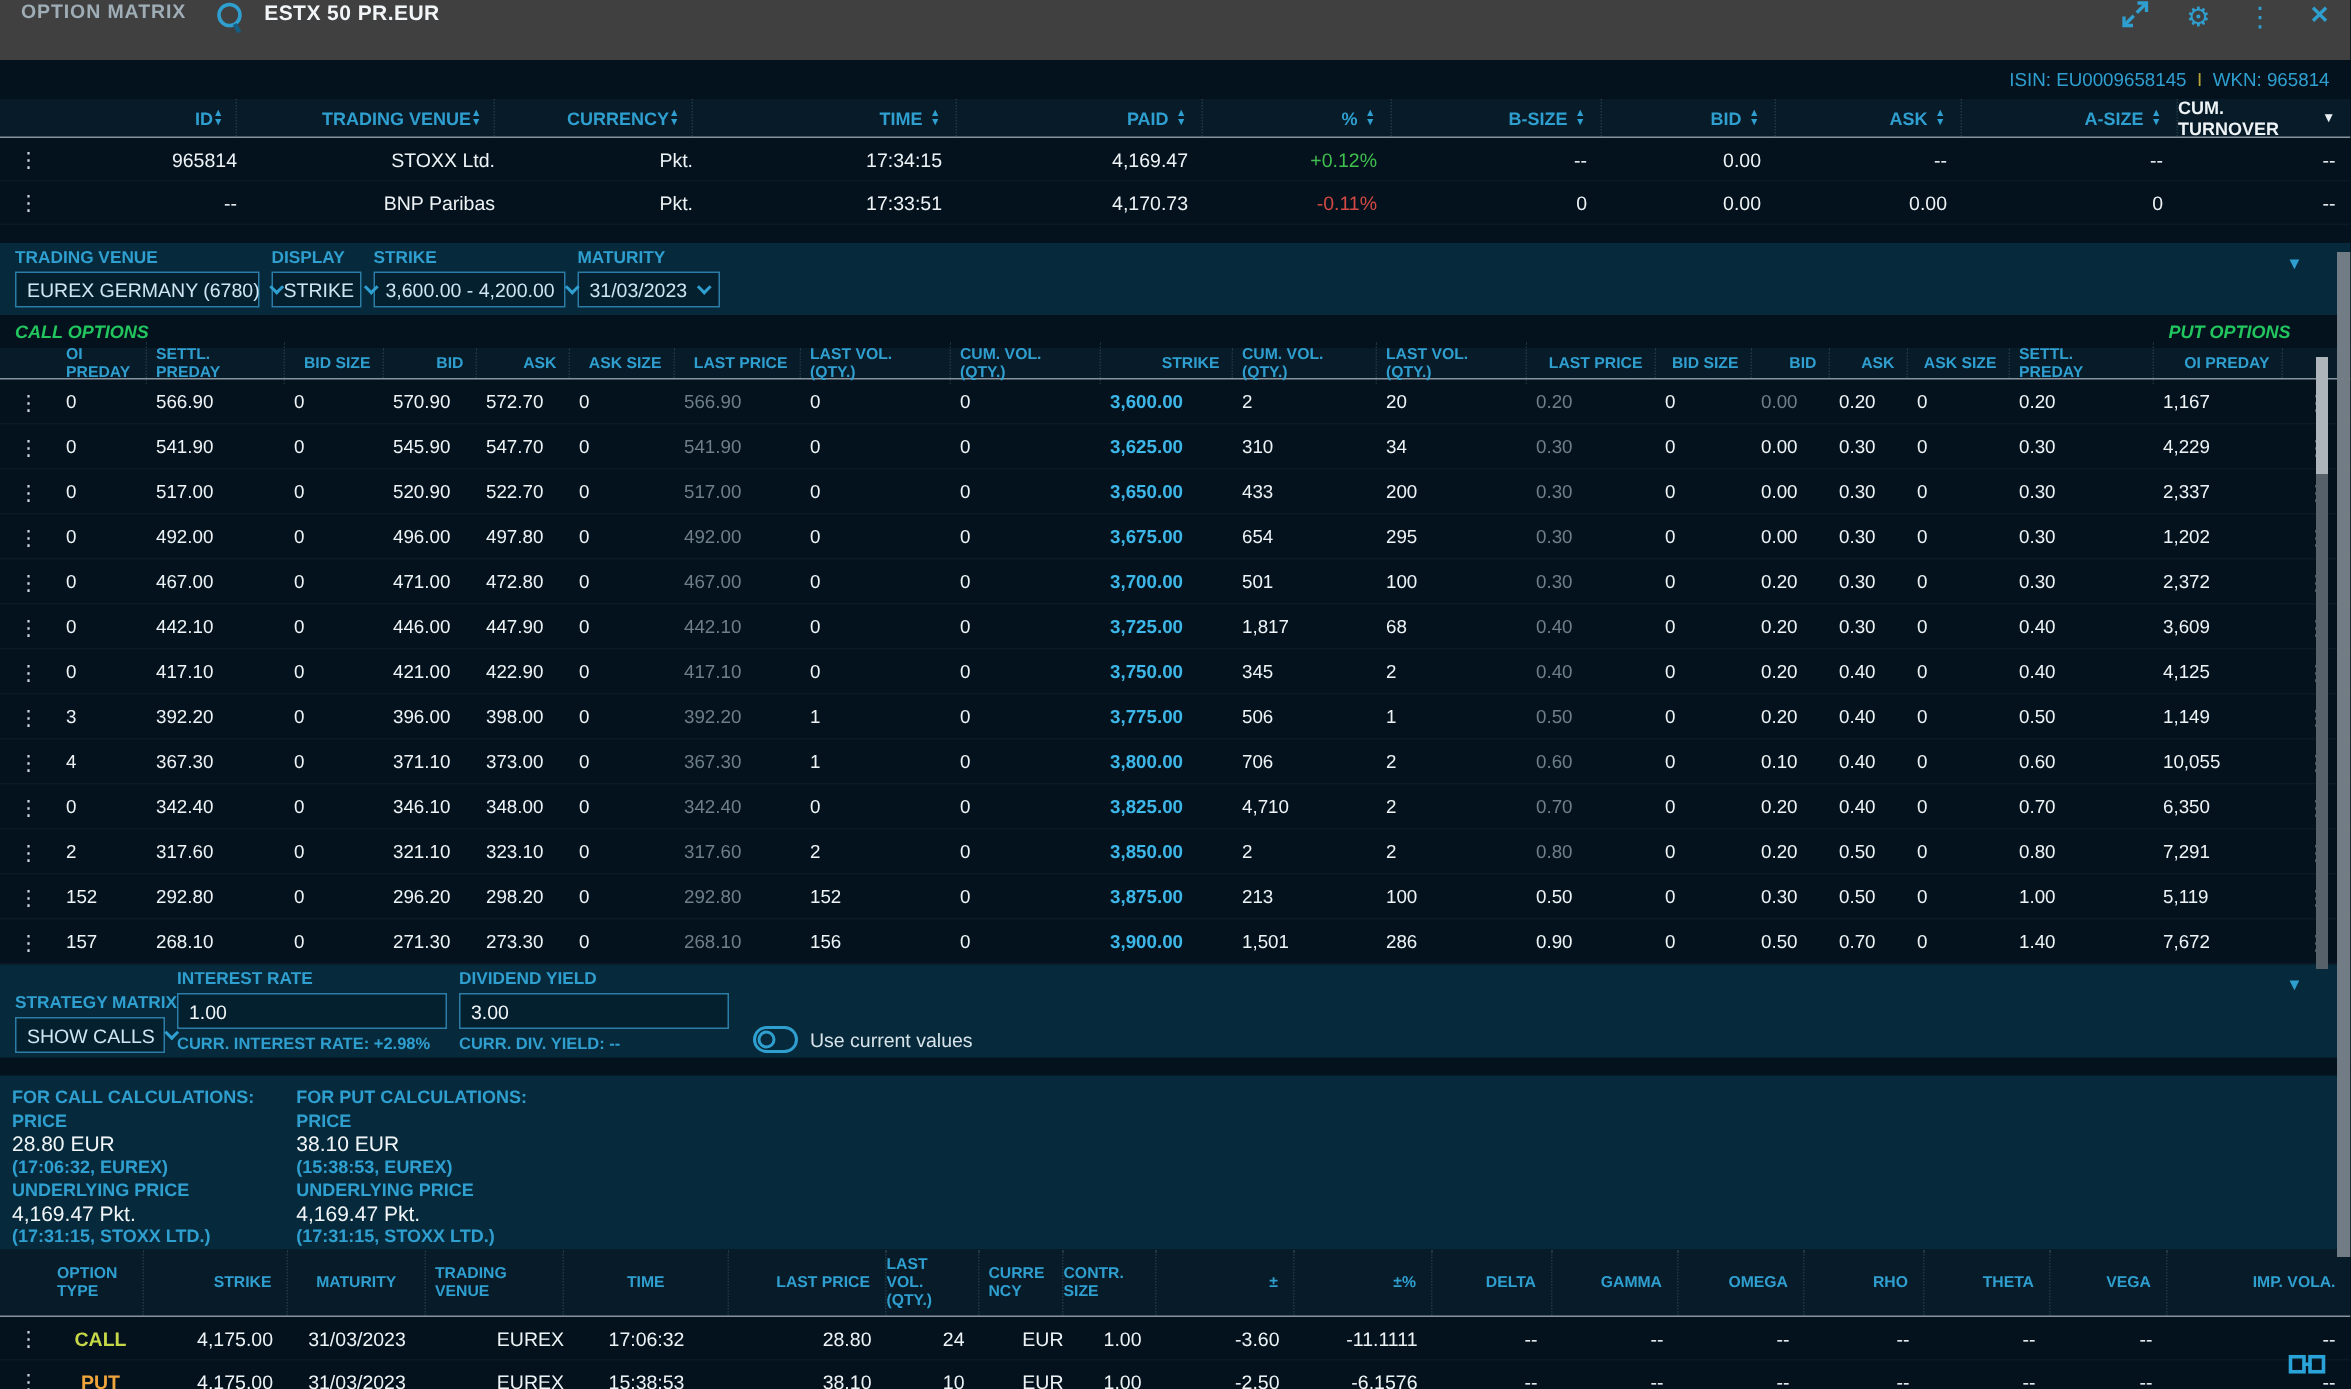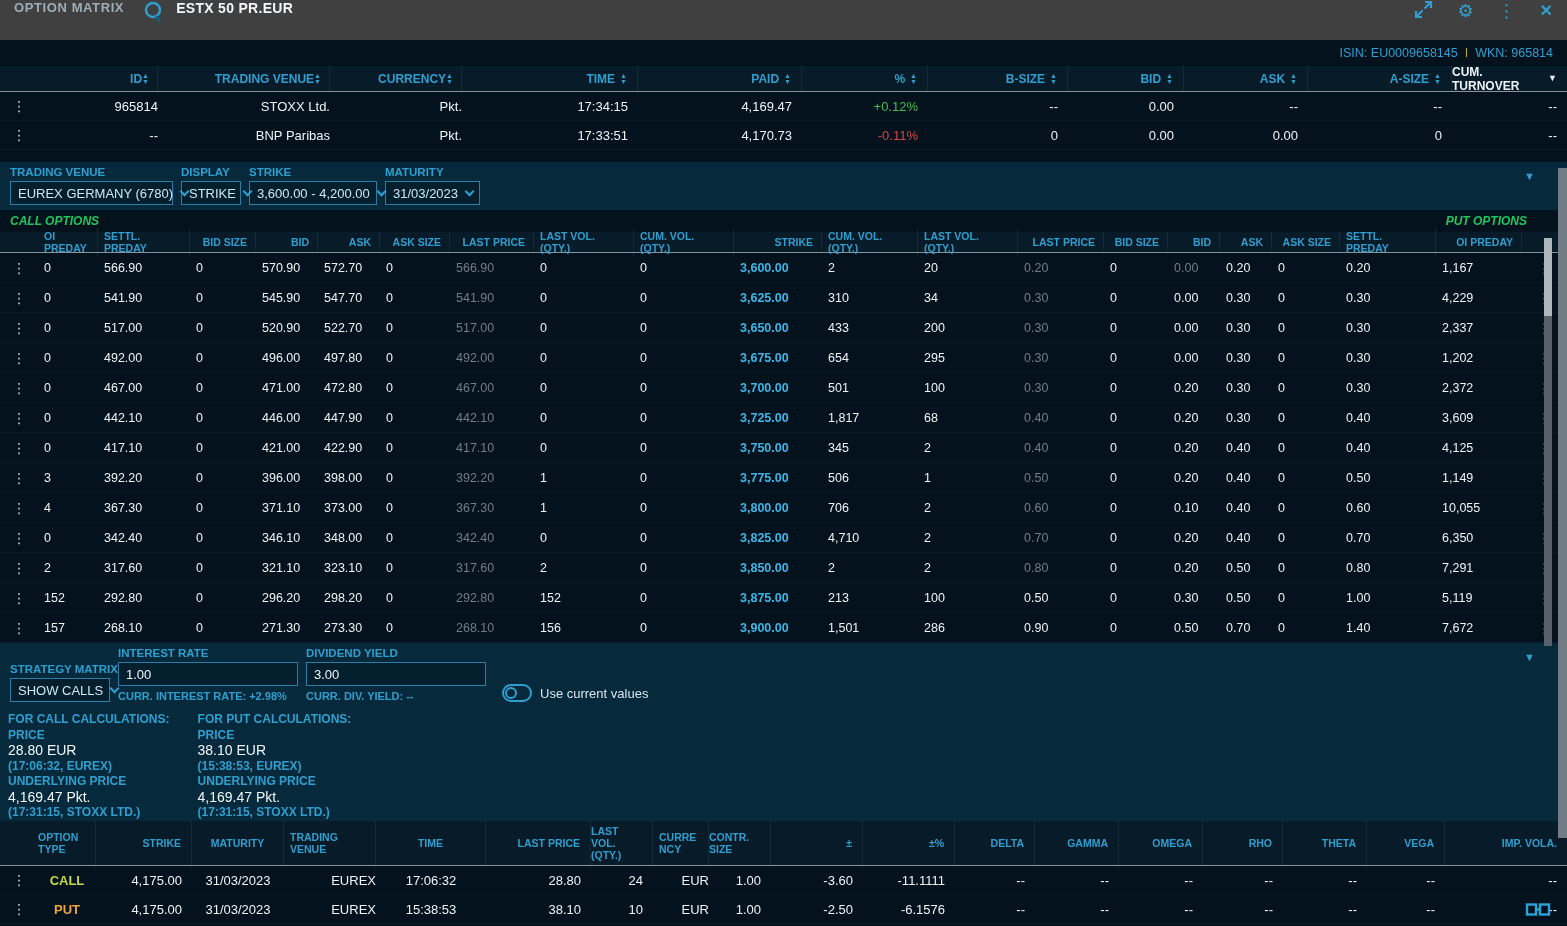--- a/index.html
+++ b/index.html
@@ -62,21 +62,21 @@
   
   .strategypanel{height:62px;padding:4px 10px 4px}
   .strategy-row{display:flex;gap:8px;align-items:flex-end}
   .s-0{width:100px}.s-1{width:180px}.s-2{width:180px}.s-3{width:180px}
   .snote{color:#2f9fd0;font-weight:bold;font-size:11px;margin-top:4px;white-space:nowrap}
   .toggle-wrap{display:flex;align-items:center;gap:8px;margin-top:17px;margin-left:8px}
   .toggle{width:30px;height:18px;border:2px solid #2f9fd0;border-radius:10px;position:relative;cursor:pointer;flex:none}
   .toggle .knob{position:absolute;left:1px;top:1px;width:12px;height:12px;border:2px solid #2f9fd0;border-radius:50%}
   .toggle-label{color:#d8e3ea;font-size:13px}
   
-  .calcpanel{height:116px;background:#062a3b;padding:7px 0 0 8px;display:flex;gap:28px}
+  .calcpanel{margin-top:12px;height:116px;background:#062a3b;padding:7px 0 0 8px;display:flex;gap:28px}
   .calc-col{min-width:126px}
   .calc-col div{line-height:15.5px;white-space:nowrap}
   .c-title,.c-label,.c-meta{color:#2f9fd0;font-weight:bold;font-size:12px}
   .c-value{color:#f2f6f8;font-size:14px}
   
   .scroll-outer{position:absolute;right:0;top:168px;width:9px;height:670px;background:#727c84}
   .scroll-inner{position:absolute;right:15px;top:238px;width:8px;height:408px;background:#57616a}
   .scroll-inner .thumb{width:100%;height:78px;background:#aeb6bc}
   .link-badge{position:absolute;right:16px;bottom:6px}
 </style>

